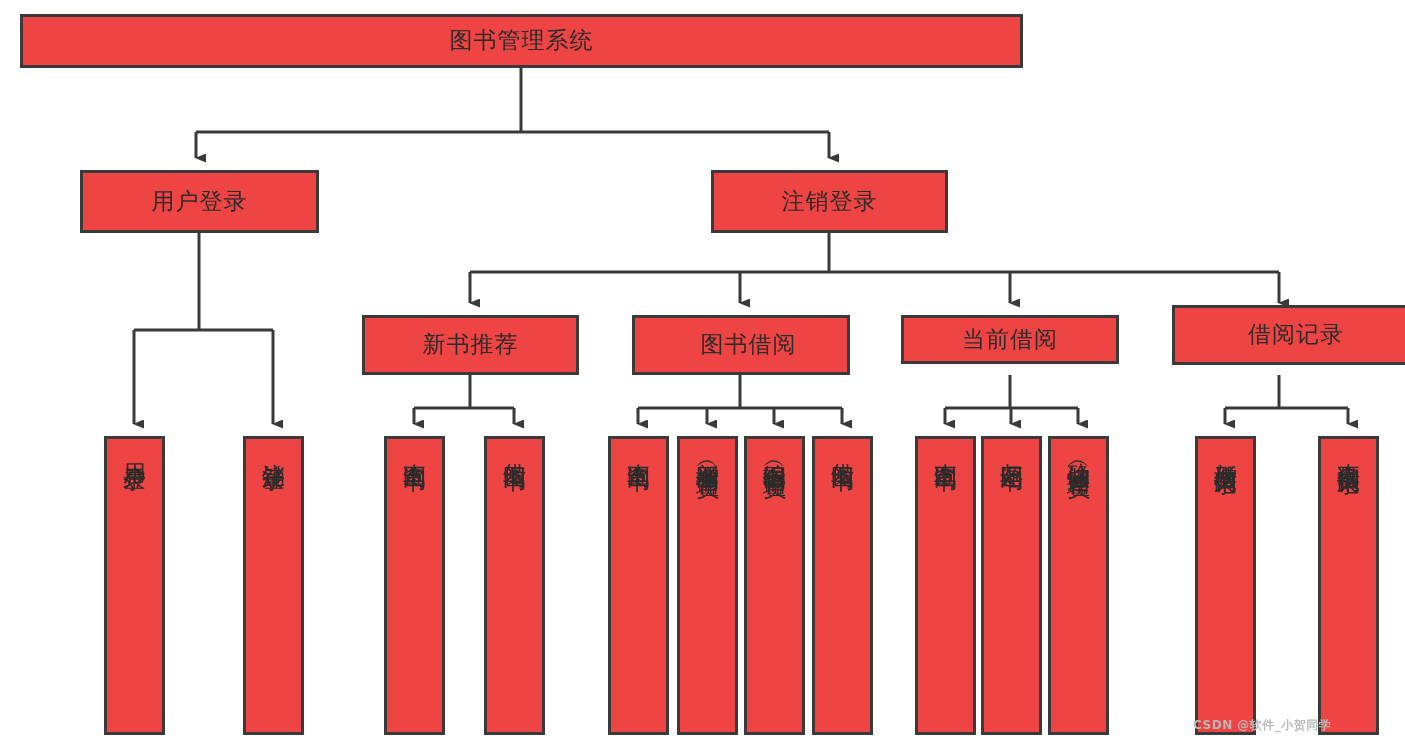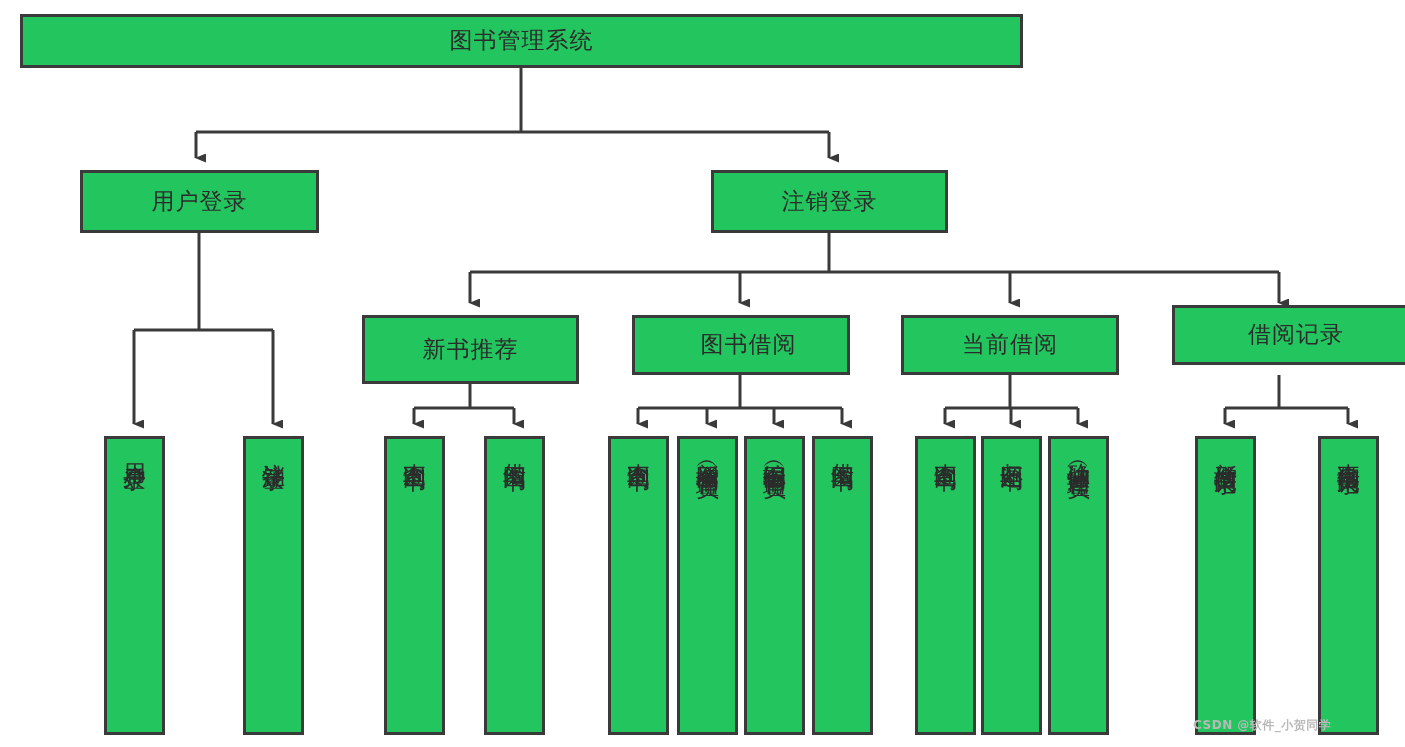--- a/index.html
+++ b/index.html
@@ -14,21 +14,21 @@
     position: relative;
     width: 1405px;
     height: 747px;
     background: #ffffff;
     overflow: hidden;
   }
   .node {
     position: absolute;
     box-sizing: border-box;
     border: 3px solid #3a3a3a;
-    background: #22c55e;
+    background: #ef4444;
     display: flex;
     align-items: center;
     justify-content: center;
     color: #2b2b2b;
   }
   .node-h .label {
     font-size: 23px;
     line-height: 1.2;
     letter-spacing: 1px;
     white-space: nowrap;
@@ -122,27 +122,27 @@
     <span class="label">图书管理系统</span>
   </div>
 
   <div class="node node-h" style="left:80px; top:170px; width:239px; height:63px;">
     <span class="label">用户登录</span>
   </div>
   <div class="node node-h" style="left:711px; top:170px; width:237px; height:63px;">
     <span class="label">注销登录</span>
   </div>
 
-  <div class="node node-h" style="left:362px; top:315px; width:217px; height:69px;">
+  <div class="node node-h" style="left:362px; top:315px; width:217px; height:60px;">
     <span class="label">新书推荐</span>
   </div>
   <div class="node node-h" style="left:632px; top:315px; width:218px; height:60px;padding-left:15px;">
     <span class="label">图书借阅</span>
   </div>
-  <div class="node node-h" style="left:901px; top:315px; width:218px; height:60px;">
+  <div class="node node-h" style="left:901px; top:315px; width:218px; height:49px;">
     <span class="label">当前借阅</span>
   </div>
   <div class="node node-h" style="left:1172px; top:305px; width:248px; height:60px;align-items:center;">
     <span class="label">借阅记录</span>
   </div>
 
   <div class="node node-v" style="left:104px; top:436px; width:61px; height:299px;">
     <span class="label">用户登录</span>
   </div>
   <div class="node node-v" style="left:243px; top:436px; width:61px; height:299px;">

